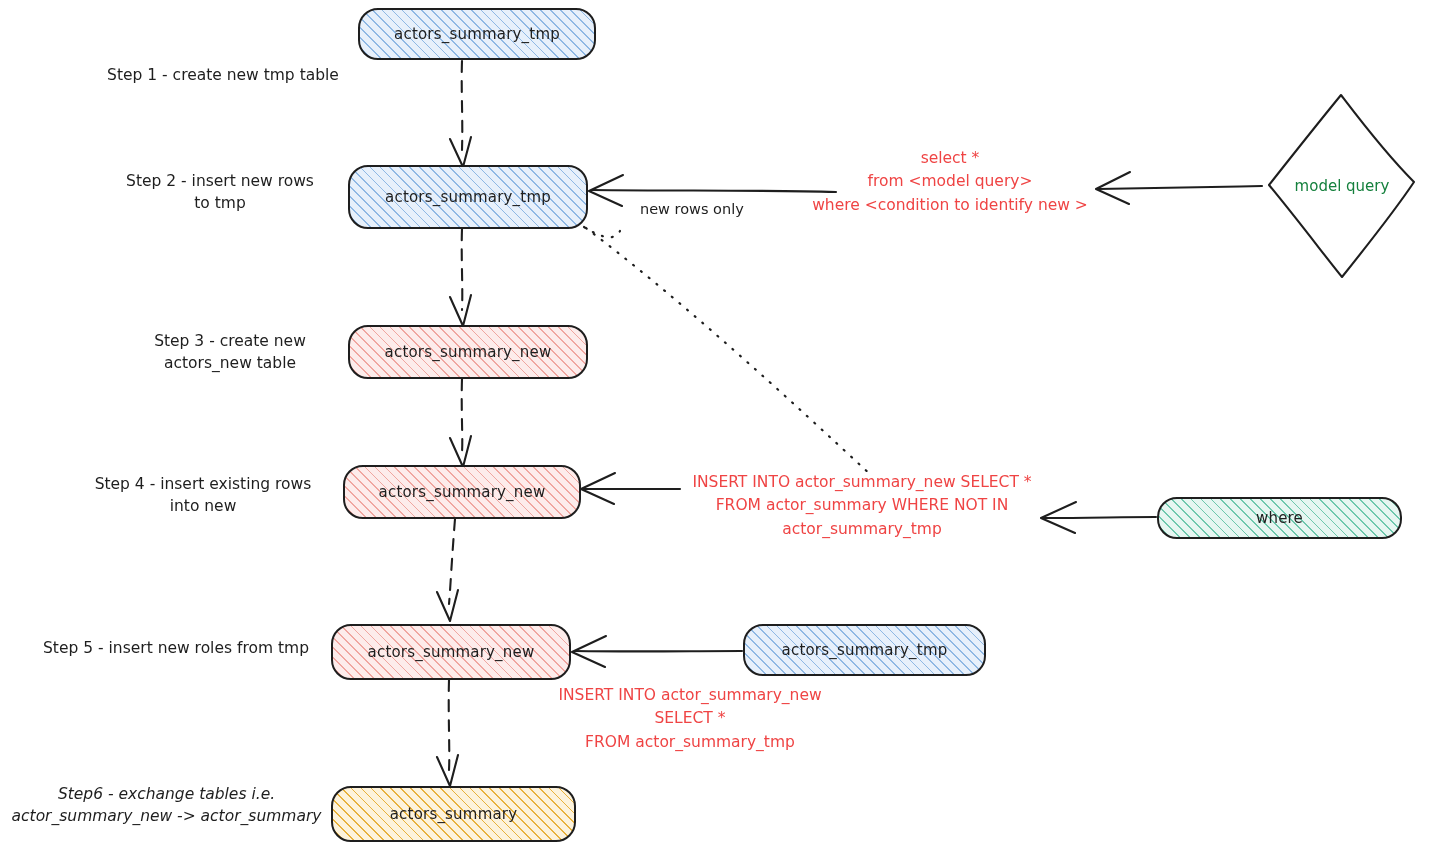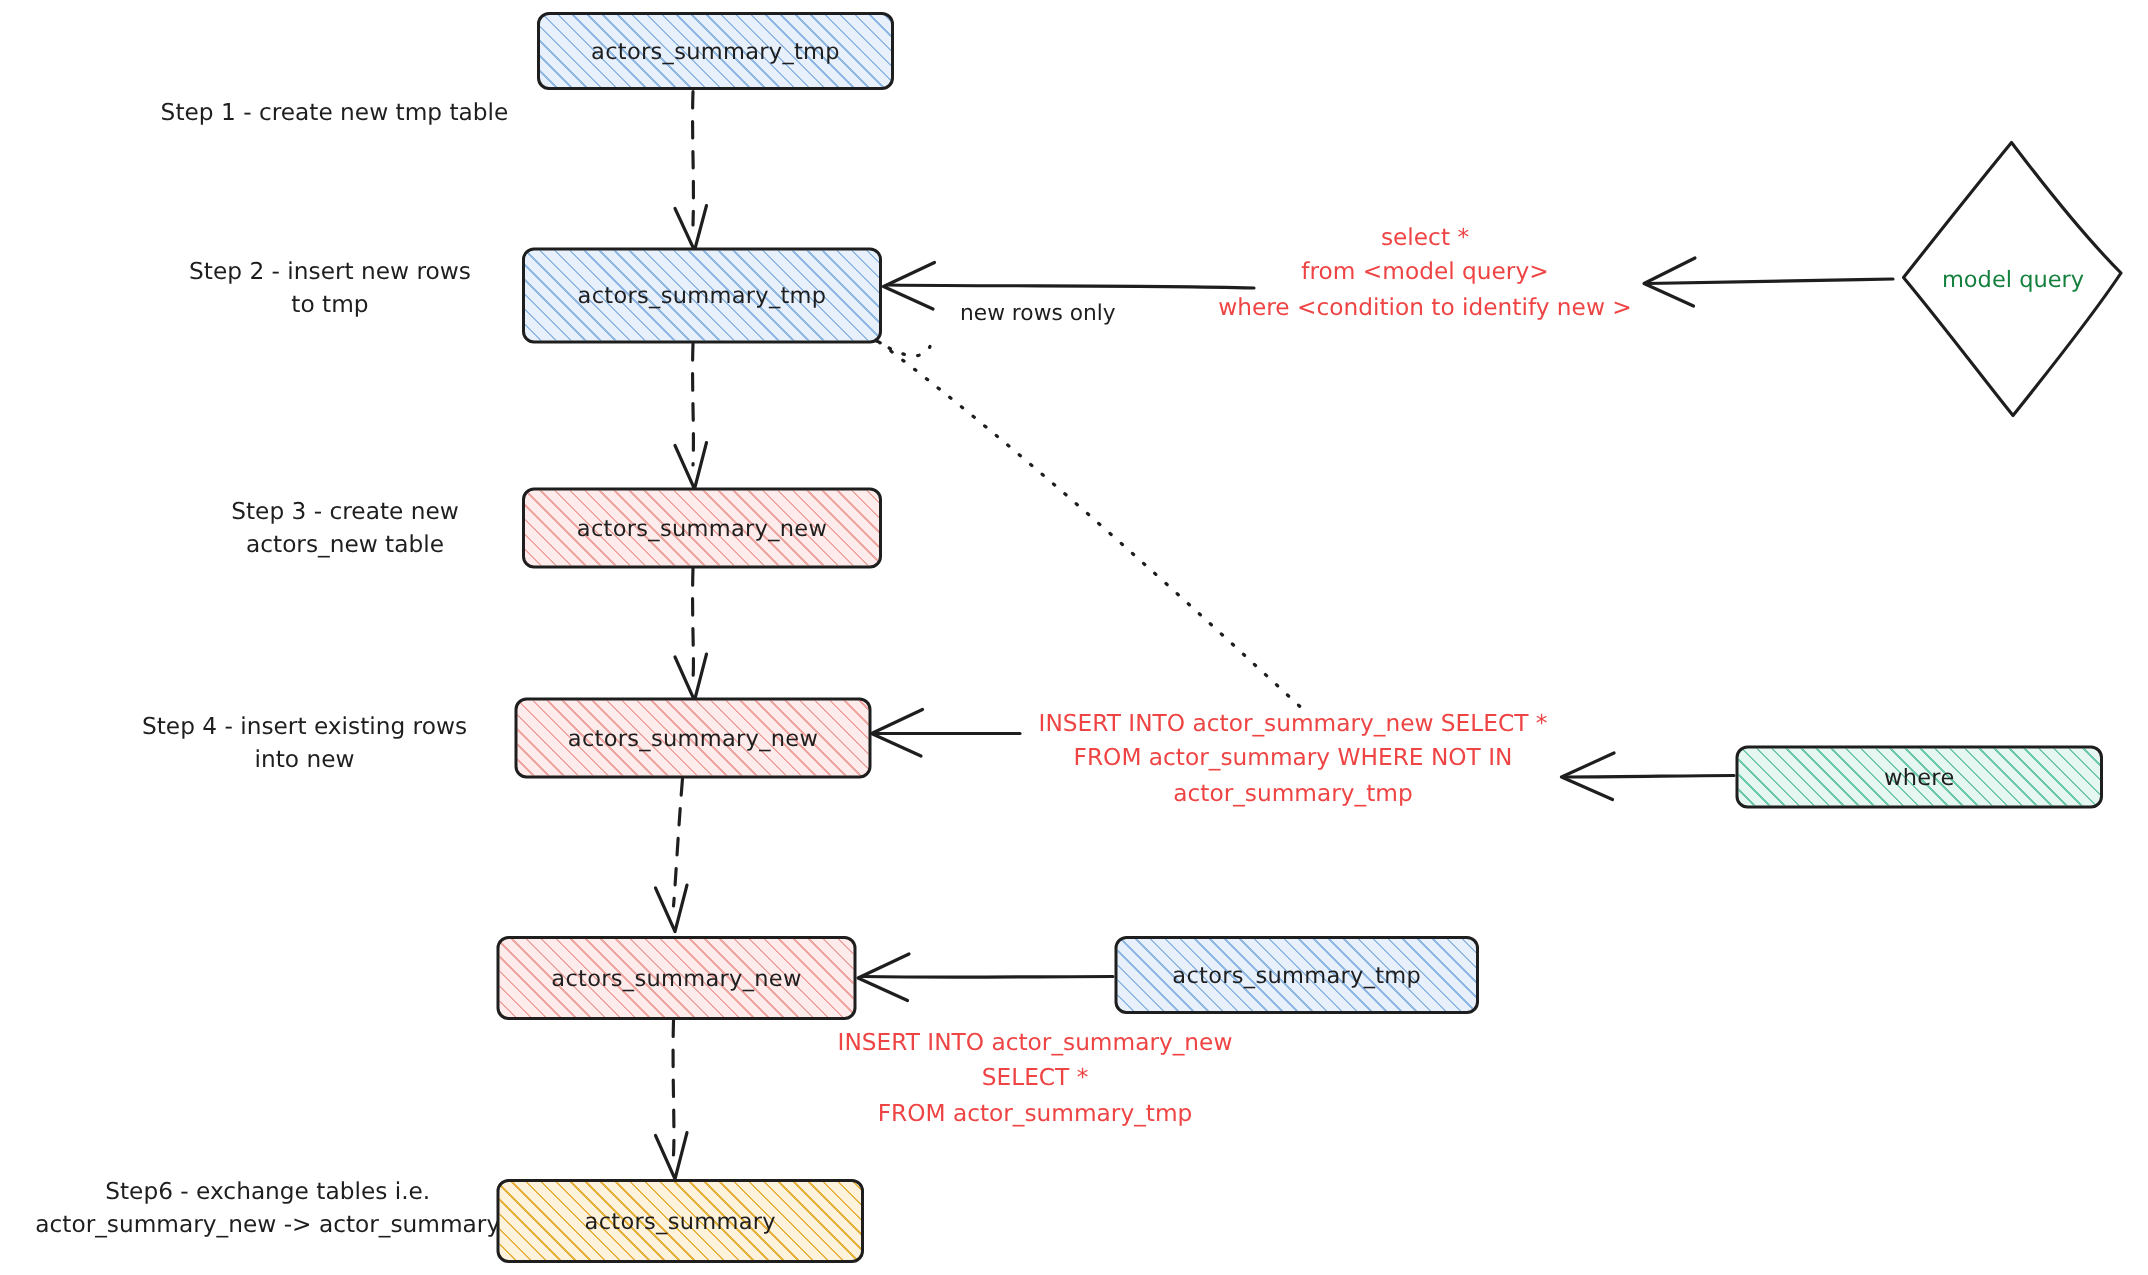--- a/index.html
+++ b/index.html
@@ -12,21 +12,21 @@
     width: 1432px;
     height: 850px;
     background: #ffffff;
     overflow: hidden;
     font-family: "DejaVu Sans", sans-serif;
   }
   .node {
     position: absolute;
     box-sizing: border-box;
     border: 2px solid #1e1e1e;
-    border-radius: 8px;
+    border-radius: 20px;
     display: flex;
     align-items: center;
     justify-content: center;
     text-align: center;
     color: #1e1e1e;
     font-size: 15px;
     letter-spacing: 0.2px;
   }
   .node .node-label { position: relative; z-index: 2; }
   .node.blue   { background-color: #e7f0fb; background-image: repeating-linear-gradient(45deg, #8fb8e4 0, #8fb8e4 1.2px, rgba(0,0,0,0) 1.2px, rgba(0,0,0,0) 7px); }
@@ -152,22 +152,23 @@
 
   <div class="caption left-step" style="left:100px; top:170px; width:240px;">Step 2 - insert new rows
 to tmp</div>
 
   <div class="caption left-step" style="left:120px; top:330px; width:220px;">Step 3 - create new
 actors_new table</div>
 
   <div class="caption left-step" style="left:68px; top:473px; width:270px;">Step 4 - insert existing rows
 into new</div>
 
-
-  <div class="caption left-step" style="left:16px; top:783px; width:325px;">Step6 - exchange tables i.e.
+  <div class="caption left-step" style="left:26px; top:637px; width:300px;">Step 5 - insert new roles from tmp</div>
+
+  <div class="caption left-step" style="left:4px; top:783px; width:325px;font-style:italic;">Step6 - exchange tables i.e.
 actor_summary_new -&gt; actor_summary</div>
 
   <div class="node blue" style="left:358px; top:8px; width:238px; height:52px;">
     <span class="node-label">actors_summary_tmp</span>
   </div>
 
   <div class="node blue" style="left:348px; top:165px; width:240px; height:64px;">
     <span class="node-label">actors_summary_tmp</span>
   </div>
 

